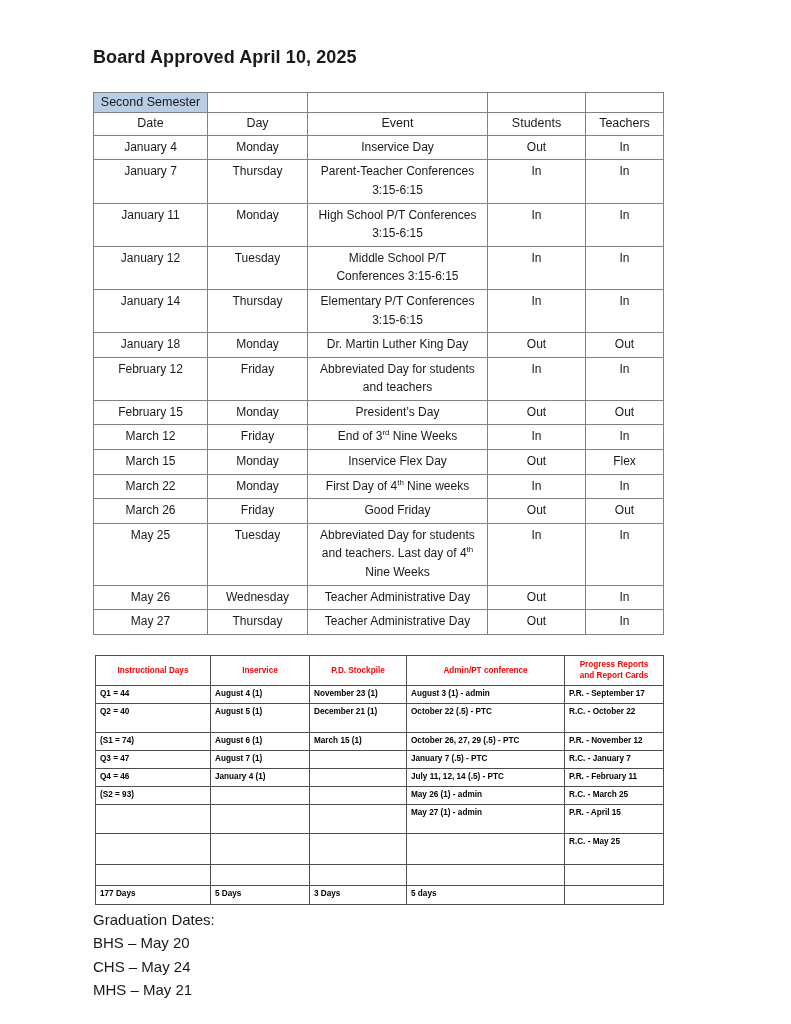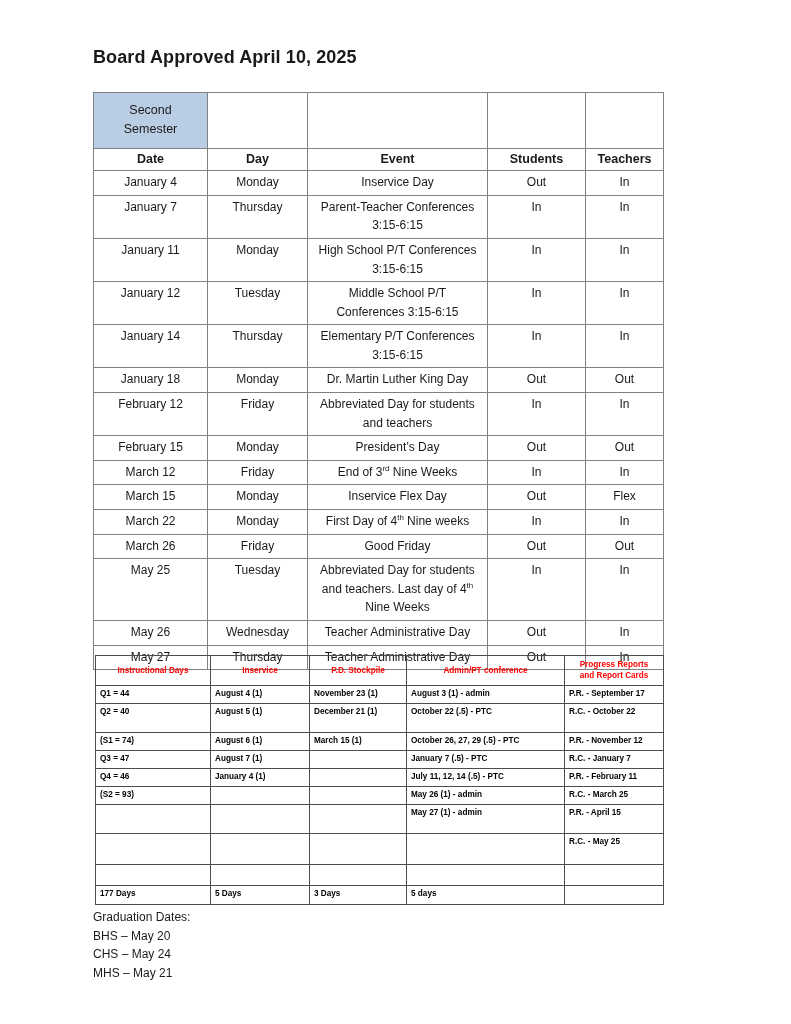--- a/index.html
+++ b/index.html
@@ -57,31 +57,31 @@
     border: 1px solid #808080;
     text-align: center;
     vertical-align: top;
     padding: 2px 3px 3px 3px;
     line-height: 1.55;
     font-weight: normal;
     color: #1a1a1a;
   }
   table.cal tr.semester-row td {
     height: 17px;
-    padding: 8px;
+    padding: 0;
   }
   td.semester-cell {
     background: #b9cde5;
     font-size: 12.5px;
     text-align: center;
     vertical-align: middle;
     color: #1a1a1a;
   }
   table.cal tr.head-row th {
-    font-weight: bold;
+    font-weight: normal;
     font-size: 12.5px;
     vertical-align: middle;
     height: 19px;
     padding: 1px 3px;
   }
   sup {
     font-size: 0.66em;
     vertical-align: super;
     line-height: 0;
   }
@@ -130,21 +130,21 @@
   table.sum tr.tall td { height: 24px; }
   table.sum tr.blank-tall td { height: 26px; }
   table.sum tr.blank td { height: 16px; }
   table.sum tr.total td { height: 14px; }
 
   
   .grad {
     position: absolute;
     left: 93px;
     top: 908px;
-    font-size: 12px;
+    font-size: 15px;
     line-height: 1.55;
     color: #1a1a1a;
   }
   .grad div { white-space: nowrap; }
 </style>
 </head>
 <body>
 
 <div class="page">
 

